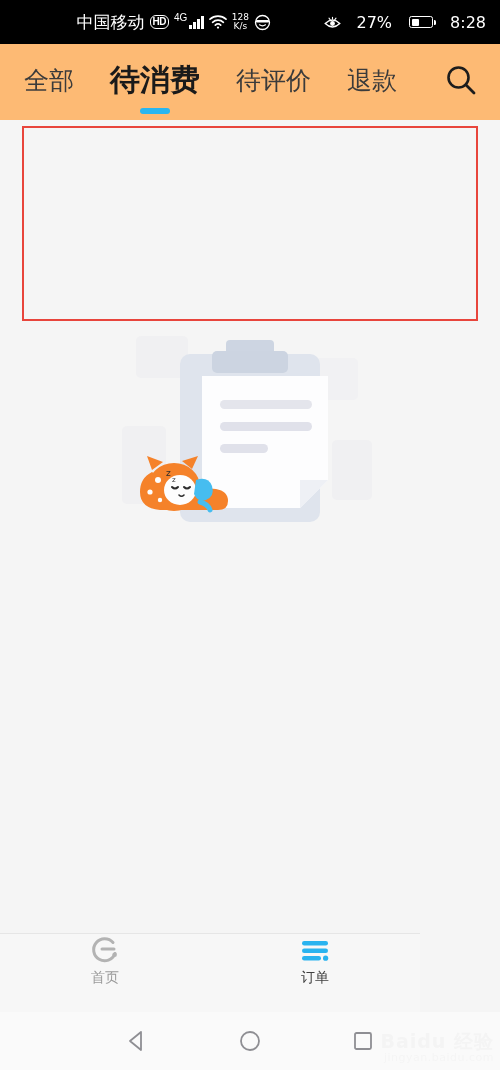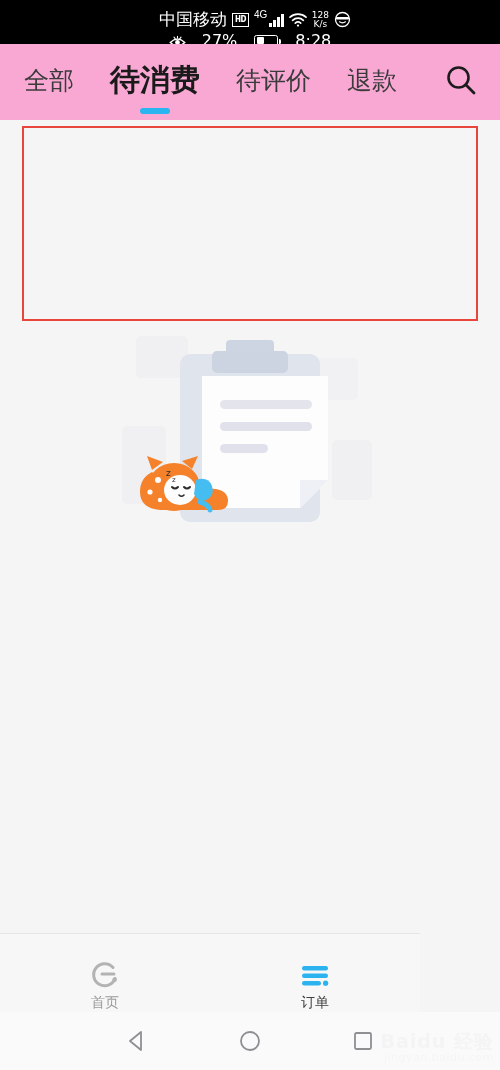--- a/index.html
+++ b/index.html
@@ -23,44 +23,42 @@
     position: absolute;
     top: 0; left: 0;
     width: 500px;
     height: 44px;
     background: #000000;
     color: #ffffff;
     display: flex;
     align-items: center;
     box-sizing: border-box;
     padding: 8px 14px;
-    flex-direction: column;
   }
   .status-left {
     display: flex;
     align-items: center;
     flex: 1;
     justify-content: center;
     margin-left: 10px;
     gap: 5px;
   }
   .carrier {
     font-size: 17px;
     letter-spacing: 0px;
     font-family: "DejaVu Sans", sans-serif;
   }
   .hd-badge {
     font-size: 10px;
     font-weight: bold;
     border: 1.5px solid #fff;
-    border-radius: 0;
+    border-radius: 6px;
     padding: 0px 2px;
     line-height: 12px;
     letter-spacing: -0.5px;
-    font-family: Liberation Mono, monospace;
   }
   .net-type {
     font-size: 10px;
     position: relative;
     top: -5px;
     margin-right: -3px;
   }
   .signal-bars {
     display: flex;
     align-items: flex-end;
@@ -115,21 +113,21 @@
     background: #fff;
     border-radius: 1px;
   }
 
   
   .tab-bar {
     position: absolute;
     top: 44px; left: 0;
     width: 500px;
     height: 76px;
-    background: #f9a8d4;
+    background: #fdba74;
     display: flex;
     align-items: center;
     box-sizing: border-box;
     padding: 0 22px 0 24px;
   }
   .tab-item {
     position: relative;
     font-size: 25px;
     color: #3b3b3b;
     margin-right: 36px;
@@ -195,21 +193,21 @@
   
   .bottom-nav {
     position: absolute;
     left: 0;
     bottom: 58px;
     width: 420px;
     height: 78px;
     background: #f7f7f7;
     border-top: 1px solid #e6e6e6;
     display: flex;
-    align-items: flex-end;
+    align-items: flex-start;
   }
   .nav-item {
     flex: 1;
     display: flex;
     flex-direction: column;
     align-items: center;
     justify-content: center;
     gap: 5px;
     cursor: pointer;
   }

